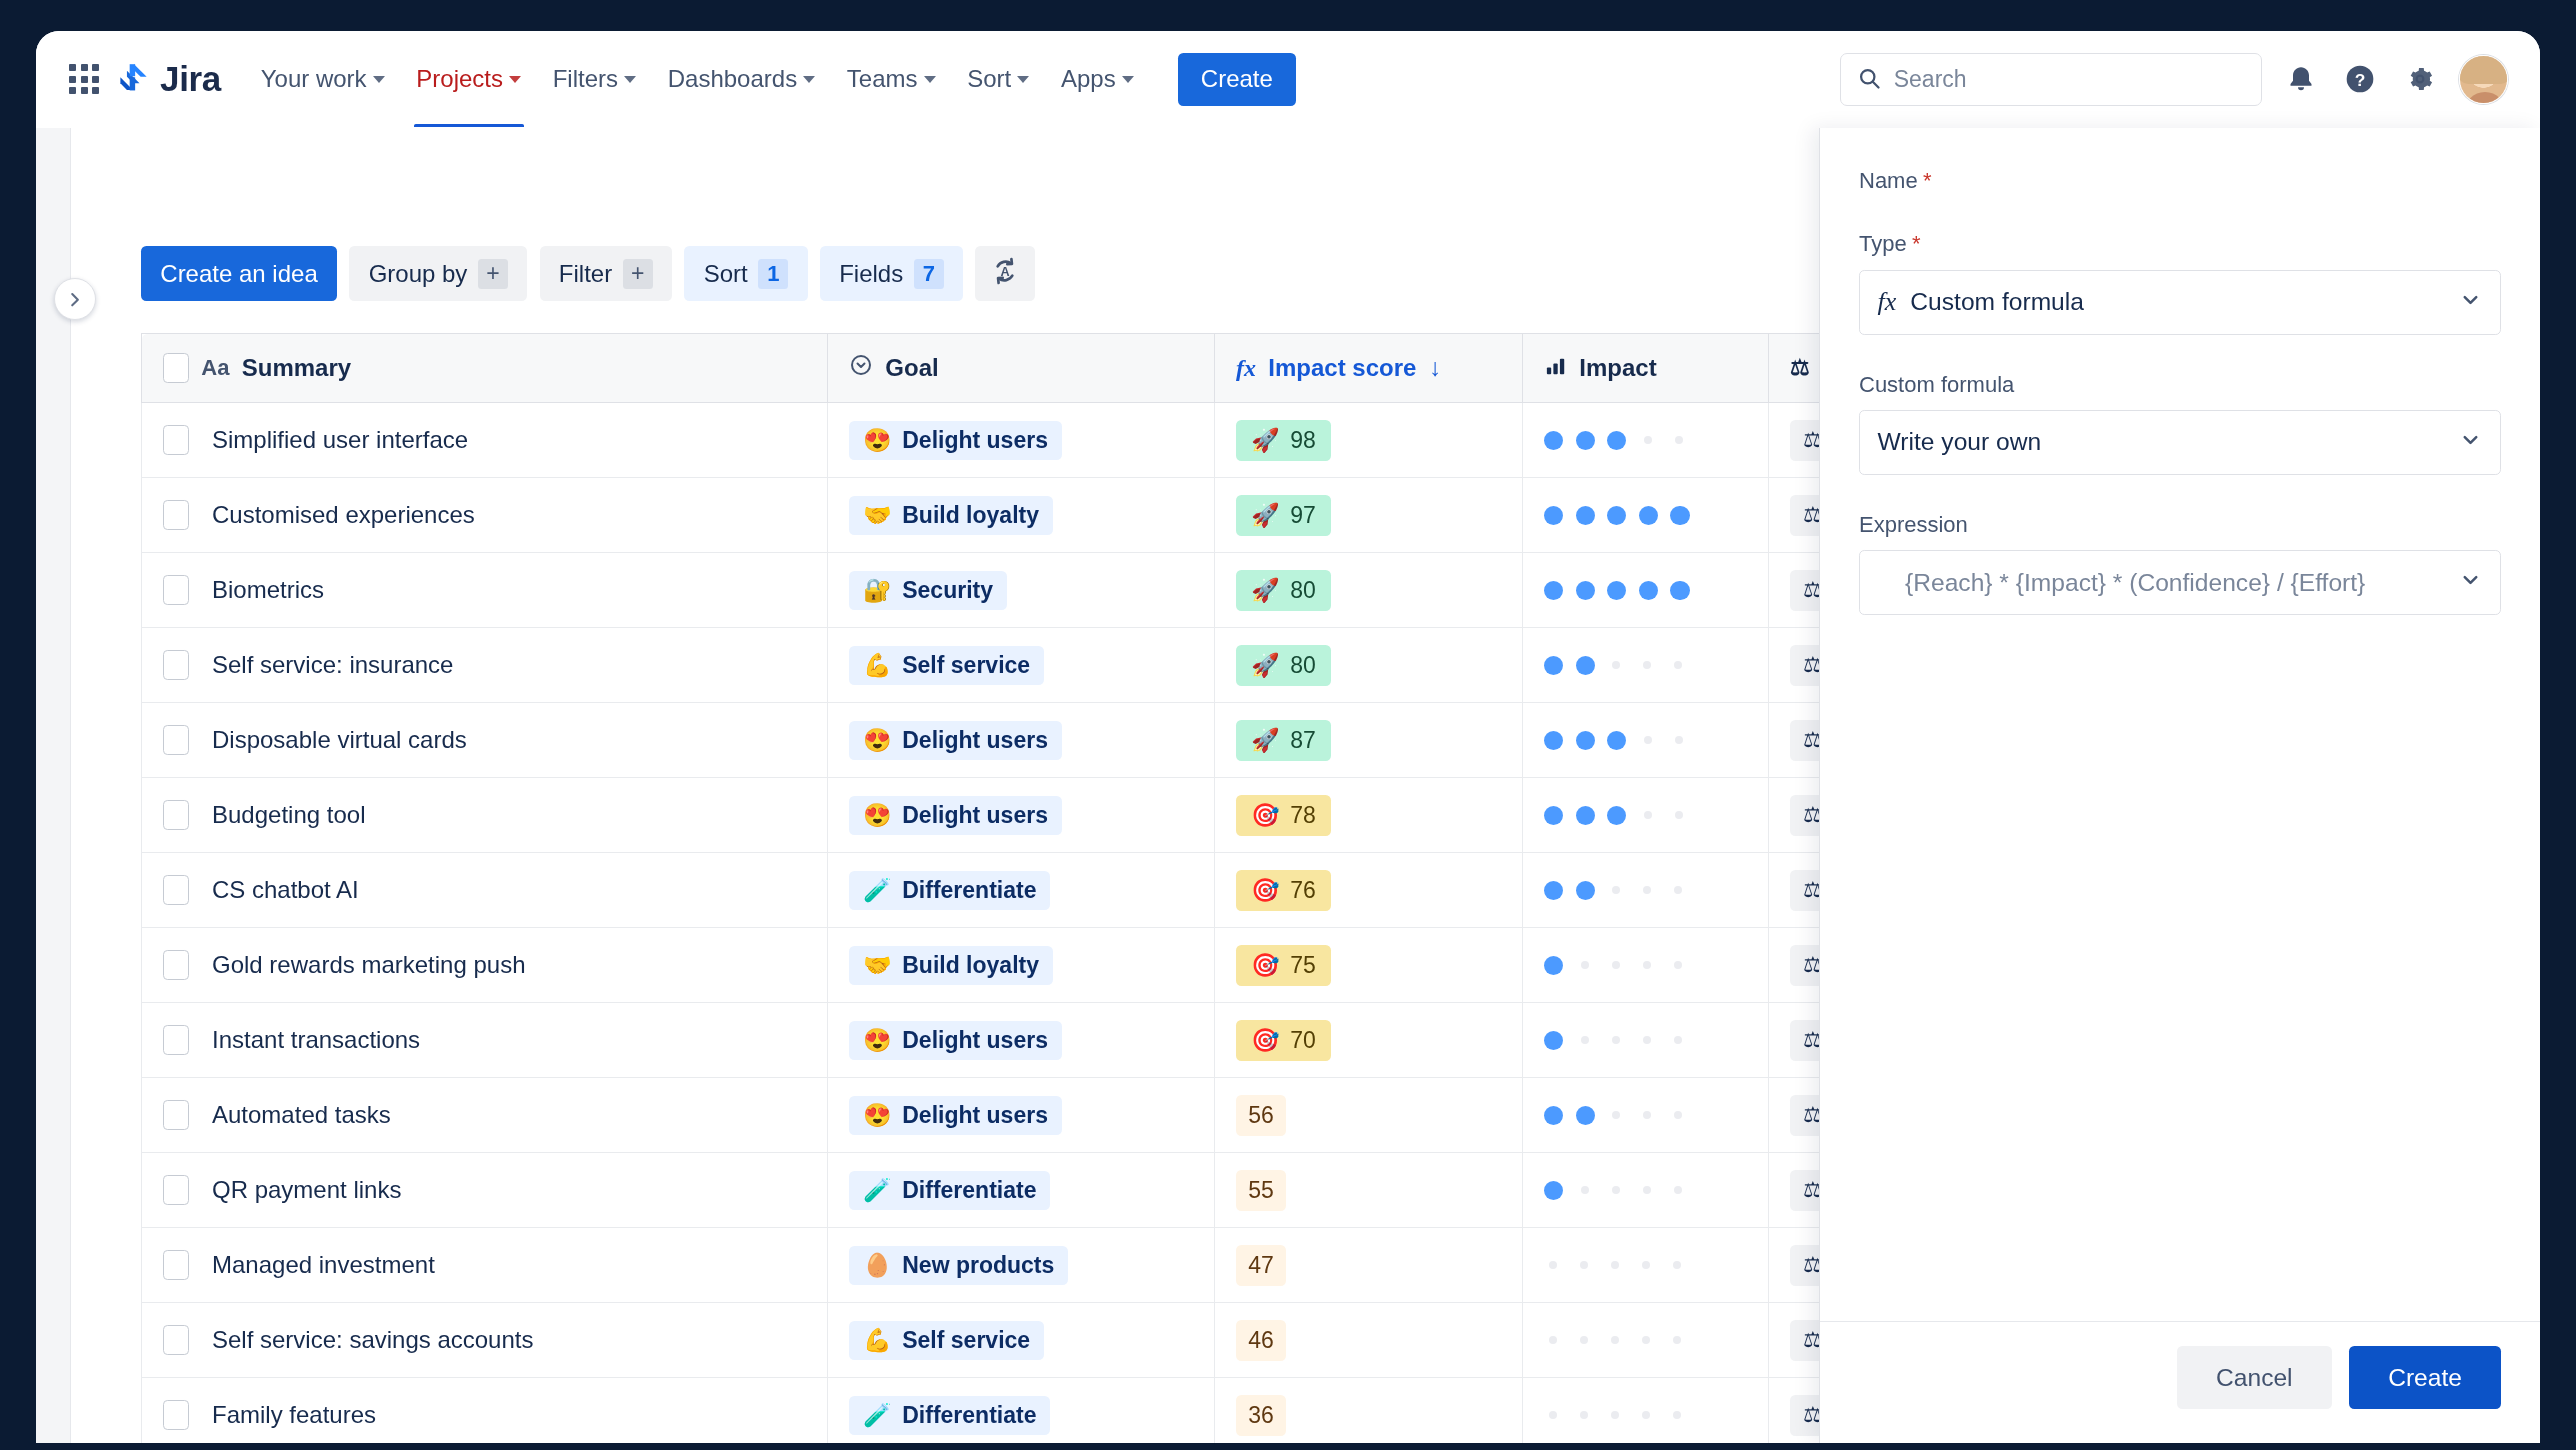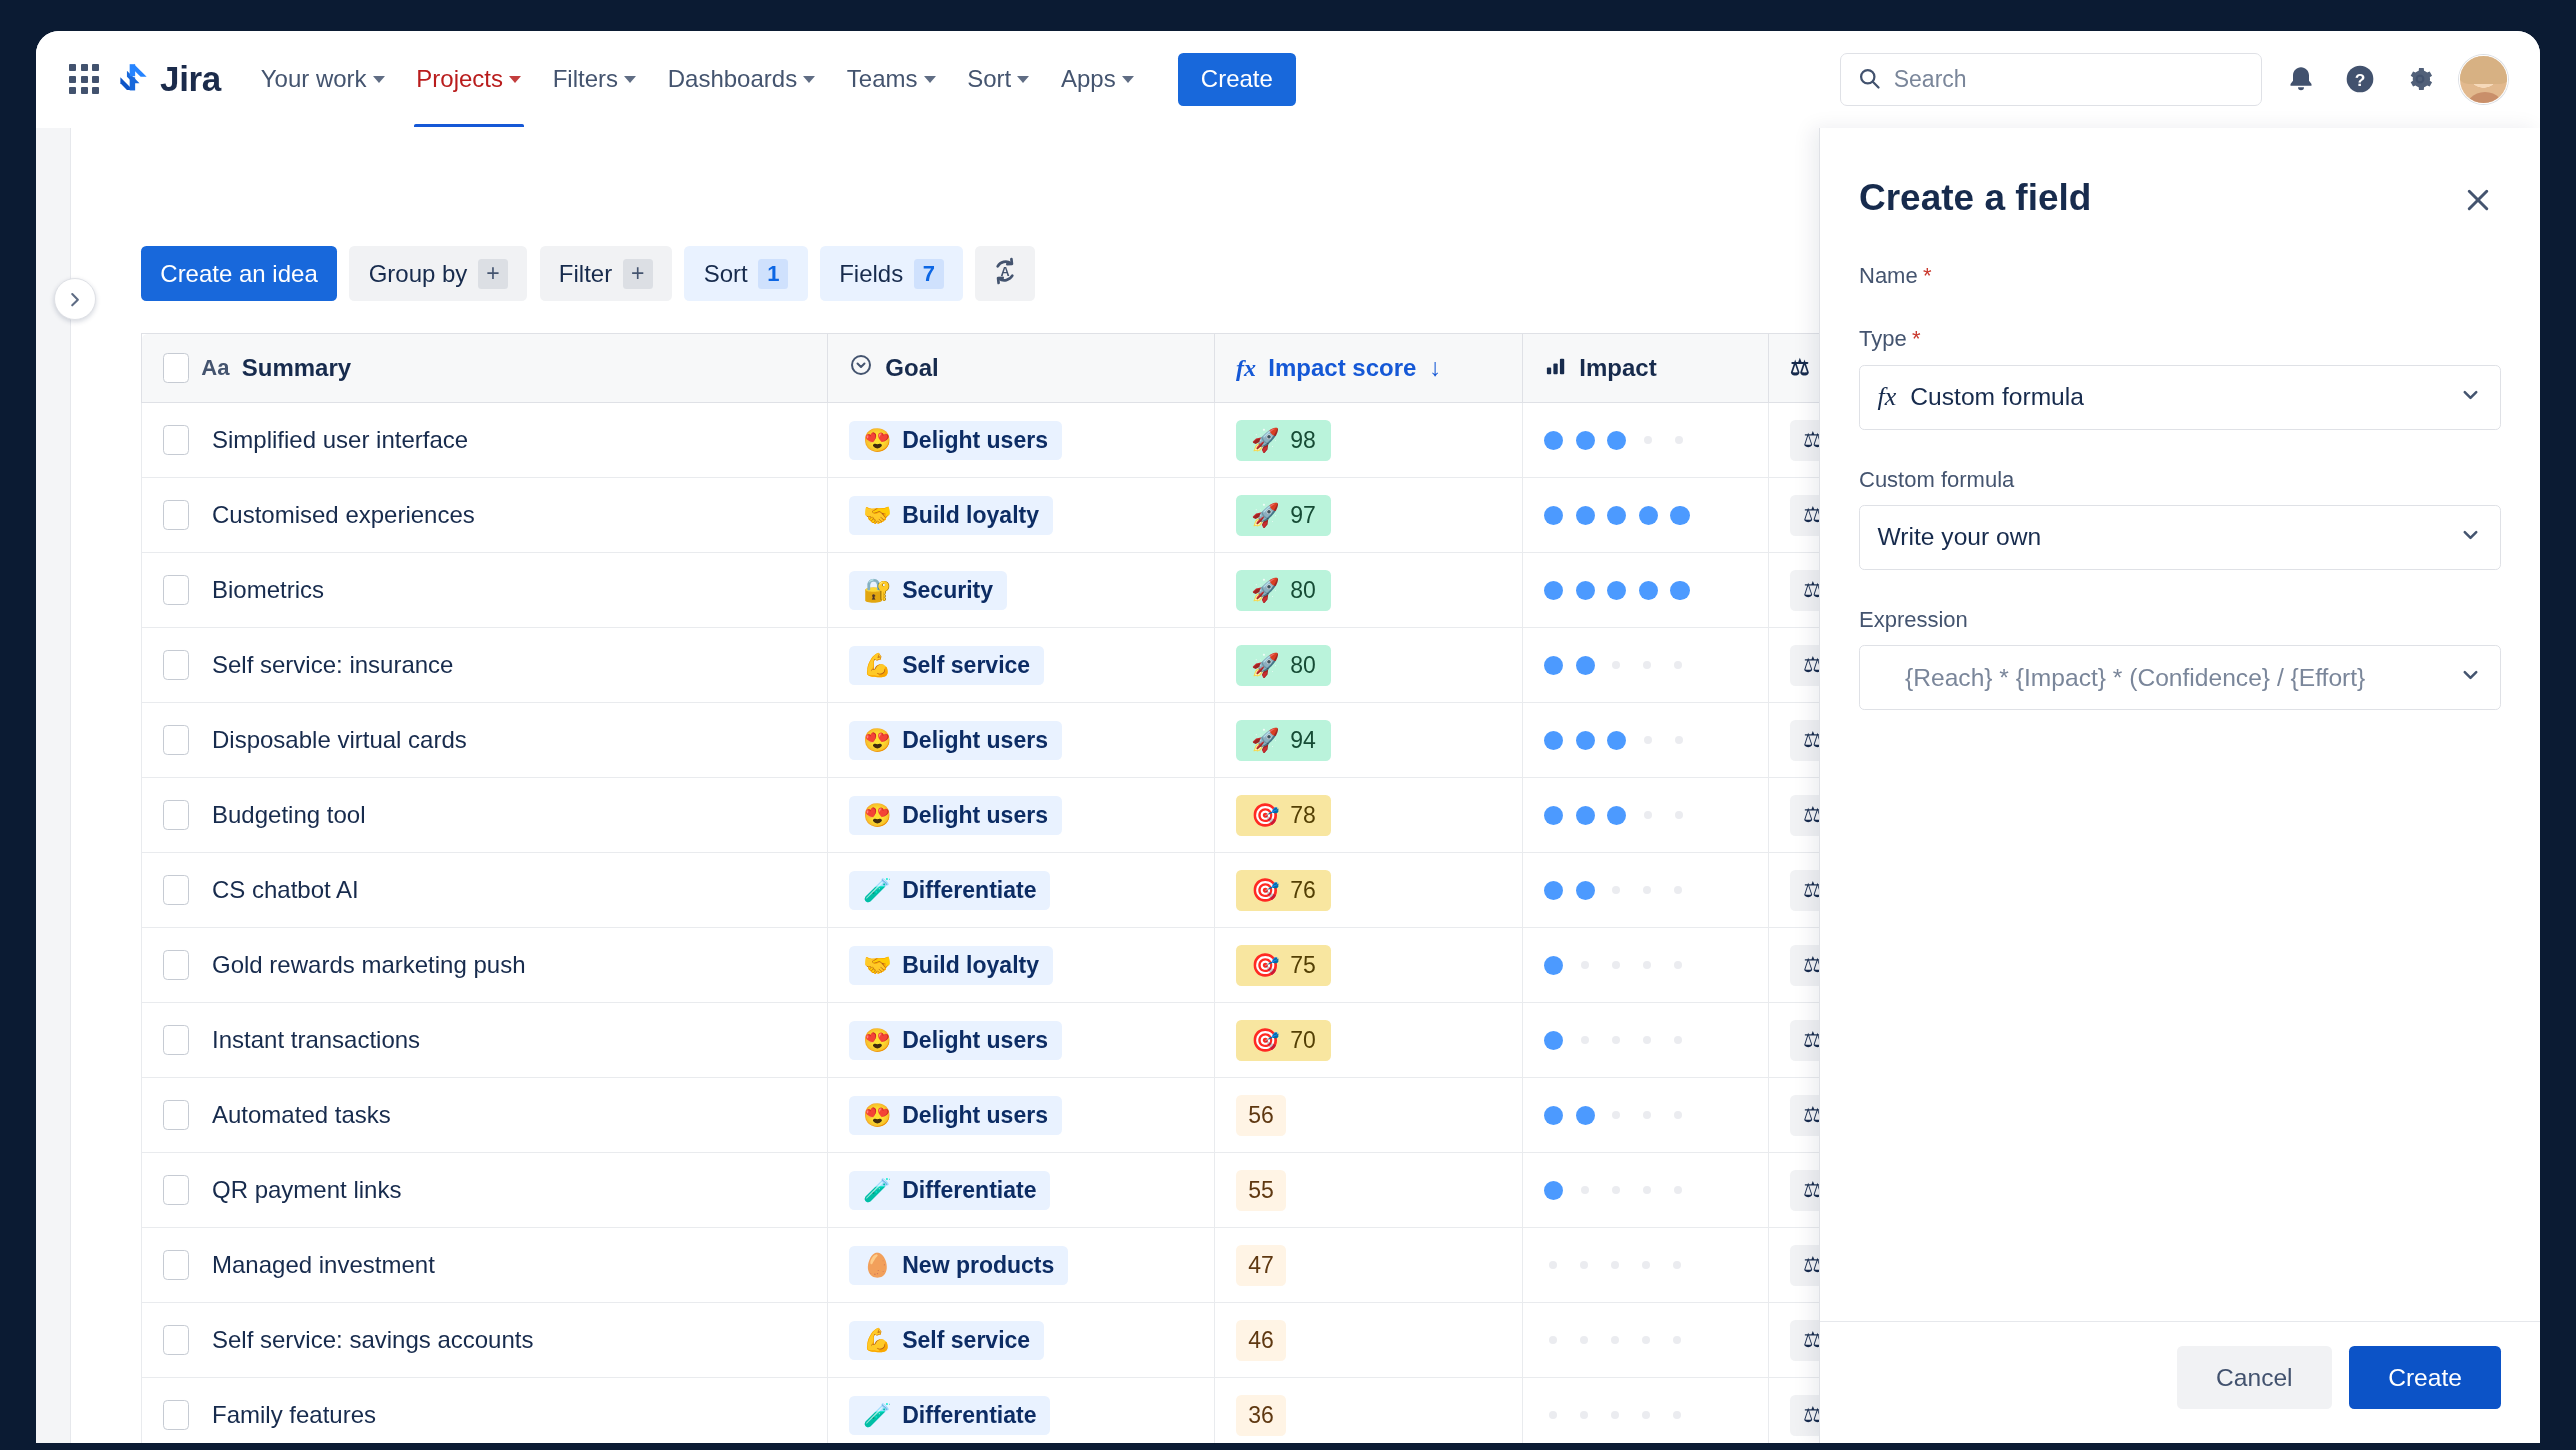--- a/index.html
+++ b/index.html
@@ -600,21 +600,21 @@
                       <span class="cb"></span>
                       <span>Disposable virtual cards</span>
                     </div>
                   </td>
                   <td><span class="pill">
                       <span class="emoji">😍</span>
                       <span>Delight users</span>
                     </span></td>
                   <td><span class="score green">
                       <span class="emoji">🚀</span>
-                      <span>94</span>
+                      <span>87</span>
                     </span></td>
                   <td>
                     <span class="dots">
                       <span class="dot"></span>
                       <span class="dot"></span>
                       <span class="dot"></span>
                       <span class="dot off"></span>
                       <span class="dot off"></span>
                     </span>
                   </td>
@@ -929,29 +929,20 @@
                     </span>
                   </td>
                 </tr>
               </tbody>
         </table>
       </div>
     </div>
   </div>
 
   <div id="panel">
-    <div id="panelhead">
-      <div id="paneltitle">Create a field</div>
-      <div id="panelclose">
-        <svg width="30" height="30" viewBox="0 0 24 24" fill="none" stroke="#44546f" stroke-width="2.4" stroke-linecap="round">
-          <line x1="5" y1="5" x2="19" y2="19"></line>
-              <line x1="19" y1="5" x2="5" y2="19"></line>
-        </svg>
-      </div>
-    </div>
 
     <div id="panelbody">
 
       <div class="fgroup">
         <div class="flabel">
           <span>Name</span>
           <span class="req">*</span>
         </div>
       </div>
 

